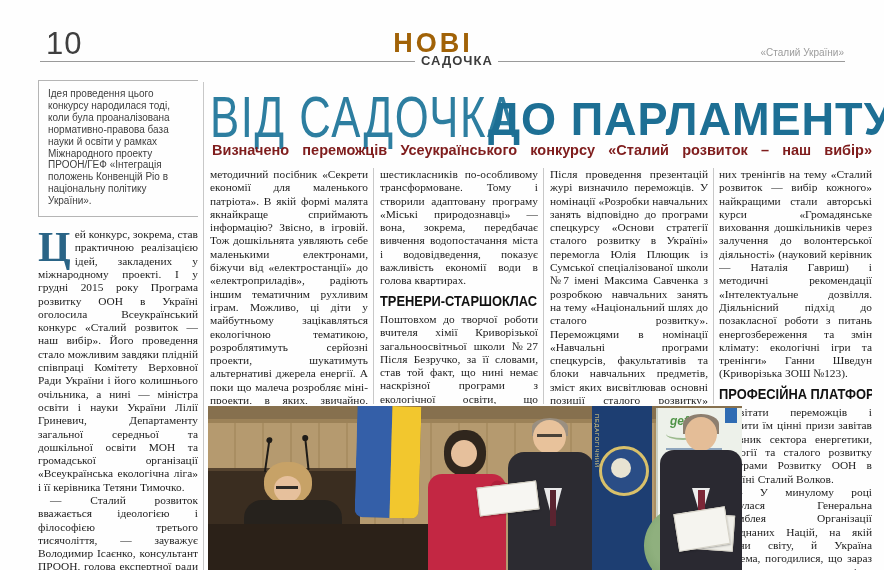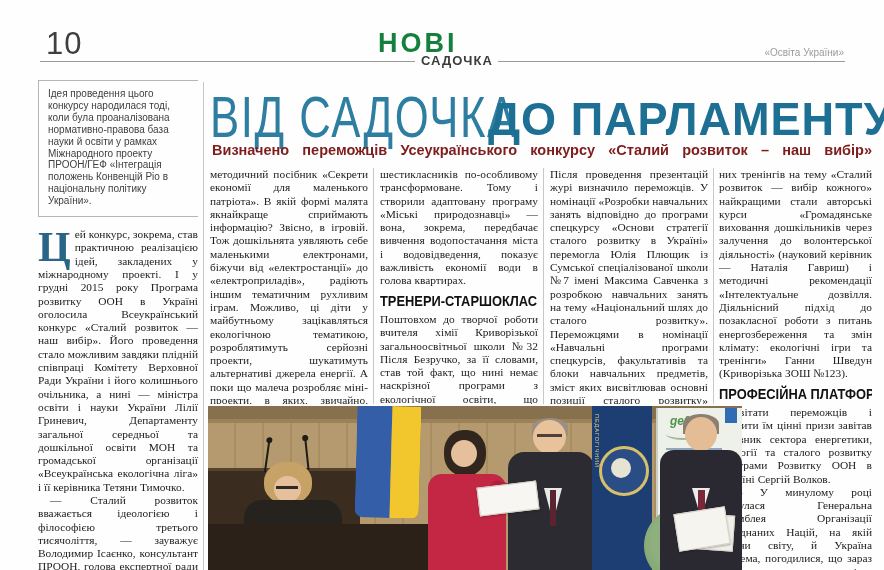--- a/index.html
+++ b/index.html
@@ -5,23 +5,23 @@
   html,body { margin:0; padding:0; background:#ffffff; }
   .page { position:relative; width:884px; height:570px; background:#fefefe;
           overflow:hidden; font-family:"Liberation Serif", serif; color:#1c1c1c; }
 
   
   .pagenum { position:absolute; left:46px; top:26px; font-family:"Liberation Sans",sans-serif;
              font-weight:400; font-size:31px; color:#3f3f3f; letter-spacing:1px; }
   .header-rule { position:absolute; top:61px; height:1px; background:#9a9a9a; }
   .header-rule.left  { left:40px;  width:375px; }
   .header-rule.right { left:480px; width:365px; }
-  .masthead-top { position:absolute; left:378px; top:28px; width:110px; 
+  .masthead-top { position:absolute; left:378px; top:28px; width:110px; text-align:center;
                   font-family:"Liberation Sans",sans-serif; font-weight:700; font-size:27px;
-                  color:#15803d; letter-spacing:3px; }
+                  color:#a16207; letter-spacing:3px; }
   .masthead-bottom { position:absolute; left:416px; top:53px; background:#fefefe; padding:0 5px;
                   font-family:"Liberation Sans",sans-serif; font-weight:700; font-size:13px;
                   color:#3c3c3c; letter-spacing:1px; }
   .edition { position:absolute; right:40px; top:47px; font-family:"Liberation Sans",sans-serif;
              font-size:10px; color:#9b9b9b; }
 
   
   .hl-light { position:absolute; left:210px; top:84px; font-family:"Liberation Sans",sans-serif;
               font-weight:400; font-size:56px; color:#2d7ea0; white-space:nowrap;
               transform:scaleX(.78) scaleY(1.02); transform-origin:left top; letter-spacing:2px; }
@@ -162,21 +162,21 @@
 </head>
 <body>
 
 <div class="page">
 
   <div class="pagenum">10</div>
   <div class="header-rule left"></div>
   <div class="header-rule right"></div>
   <div class="masthead-top">НОВІ</div>
   <div class="masthead-bottom">САДОЧКА</div>
-  <div class="edition">«Освіта України»</div>
+  <div class="edition">«Сталий України»</div>
 
   <div class="hl-light">ВІД САДОЧКА</div>
   <div class="hl-bold">ДО ПАРЛАМЕНТУ</div>
   <div class="subhead">Визначено переможців Усеукраїнського конкурсу «Сталий розвиток – наш вибір»</div>
 
   <div class="vsep s1"></div>
   <div class="vsep s2"></div>
   <div class="vsep s3"></div>
   <div class="vsep s4"></div>
 
@@ -188,31 +188,31 @@
     </div>
   </div>
 
   <div class="col c2 bodytext">
     <p><span><span>методичний посібник «Секрети економії для маленького патріота». В якій формі малята якнайкраще сприймають інформацію? Звісно, в ігровій. Тож дошкільнята уявляють себе маленькими електронами, біжучи від «електростанції» до «електроприладів», радіють іншим тематичним рухливим іграм. Можливо, ці діти у майбутньому зацікавляться екологічною тематикою, розроблятимуть серйозні проекти, шукатимуть альтернативі джерела енергії. А поки що малеча розробляє міні-проекти, в яких, звичайно, набагато більше фантазії, ніж реальності: тут і використання енергії метеликів і пта-</span></span></p>
   </div>
 
   <div class="col c3 bodytext">
     <p><span><span>шестикласників по-особливому трансформоване. Тому і створили адаптовану програму «Міські природознавці» — вона, зокрема, передбачає вивчення водопостачання міста і водовідведення, показує важливість економії води в голова квартирах.</span></span></p>
     <div class="sect-head">ТРЕНЕРИ-СТАРШОКЛАСНИКИ</div>
-    <p><span><span>Поштовхом до творчої роботи вчителя хімії Криворізької загальноосвітньої школи №32 </span><span class="b">Після Безручко</span><span>, за її словами, став той факт, що нині немає наскрізної програми з екологічної освіти, що охоплювала б усі вікові групи. У рамках соціально-екологічного про-</span></span></p>
+    <p><span><span>Поштовхом до творчої роботи вчителя хімії Криворізької загальноосвітньої школи №27 </span><span class="b">Після Безручко</span><span>, за її словами, став той факт, що нині немає наскрізної програми з екологічної освіти, що охоплювала б усі вікові групи. У рамках соціально-екологічного про-</span></span></p>
   </div>
 
   <div class="col c4 bodytext">
     <p><span><span>Після проведення презентацій журі визначило переможців. У номінації «Розробки навчальних занять відповідно до програми спецкурсу «Основи стратегії сталого розвитку в Україні» перемогла </span><span class="b">Юлія Плющик</span><span> із Сумської спеціалізованої школи №7 імені Максима Савченка з розробкою навчальних занять на тему «Національний шлях до сталого розвитку». Переможцями в номінації «Навчальні програми спецкурсів, факультативів та блоки навчальних предметів, зміст яких висвітлював основні позиції сталого розвитку» стали: навчально-методичний комплекс творчих педагогів Екологічного</span></span></p>
   </div>
 
   <div class="col c5 bodytext">
     <p><span><span>них тренінгів на тему «Сталий розвиток — вибір кожного» найкращими стали авторські курси «Громадянське виховання дошкільників через залучення до волонтерської діяльності» (науковий керівник — </span><span class="b">Наталія Гавриш</span><span>) і методичні рекомендації «Інтелектуальне дозвілля. Діяльнісний підхід до позакласної роботи з питань енергозбереження та змін клімату: екологічні ігри та тренінги» </span><span class="b">Ганни Шведун</span><span> (Криворізька ЗОШ №123).</span></span></p>
     <div class="sect-head">ПРОФЕСІЙНА ПЛАТФОРМА</div>
-    <p><span><span>Привітати переможців і вручити їм цінні призи завітав керівник сектора енергетики, екології та сталого розвитку Програми Розвитку ООН в Україні </span><span class="b">Сергій Волков</span><span>.</span></span></p>
+    <p><span><span>Привітати переможців і вручити їм цінні призи завітав керівник сектора енергетики, екології та сталого розвитку Програми Розвитку ООН в Україні </span><span class="b">Сталий Волков</span><span>.</span></span></p>
     <p><span><span>— У минулому році відбулася Генеральна Асамблея Організації Об'єднаних Націй, на якій країни світу, й Україна зокрема, погодилися, що зараз Цілі розвитку тисячоліття змінюються на Цілі сталого розвитку, — розповів він учасникам конкурсу. За словами Сергія Сергійовича, реалізація цих цілей — досить важкий і тривалий процес. Але найбільше на нього можуть вплинути</span></span></p>
   </div>
 
   <div class="photo">
     <div class="ph-wood"></div>
     <div class="ph-topstrip"></div>
     <div class="ph-ledge"></div>
     <div class="ph-bench"></div>
     <div class="ph-mic m1"></div>
     <div class="ph-mic m2"></div>

